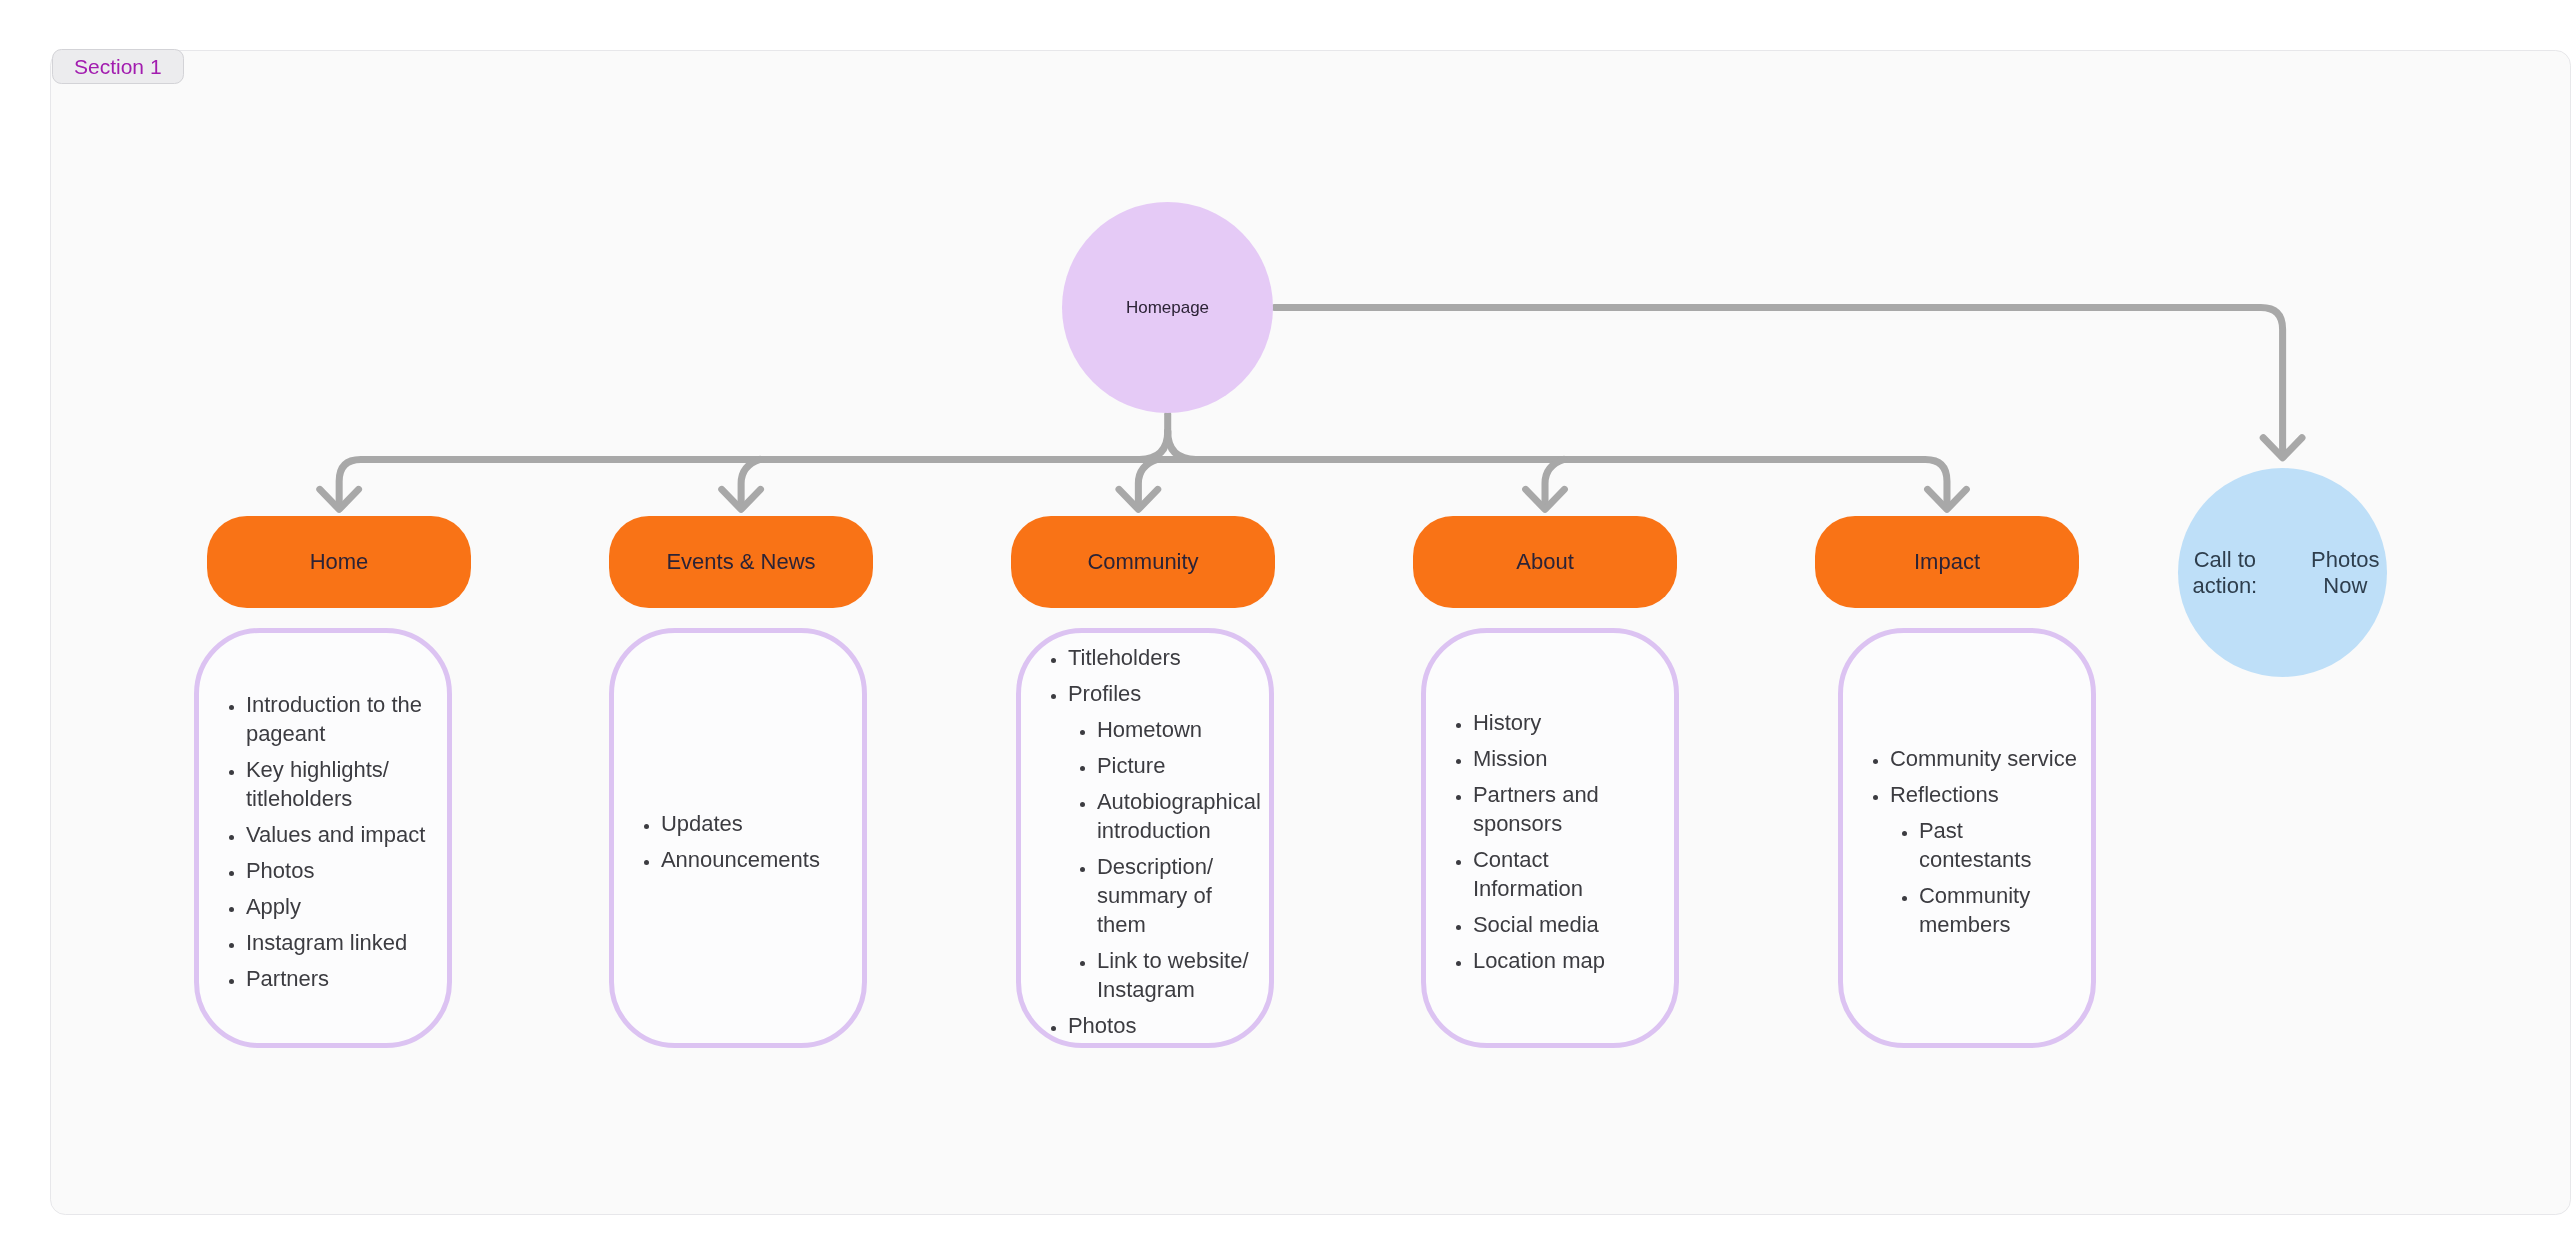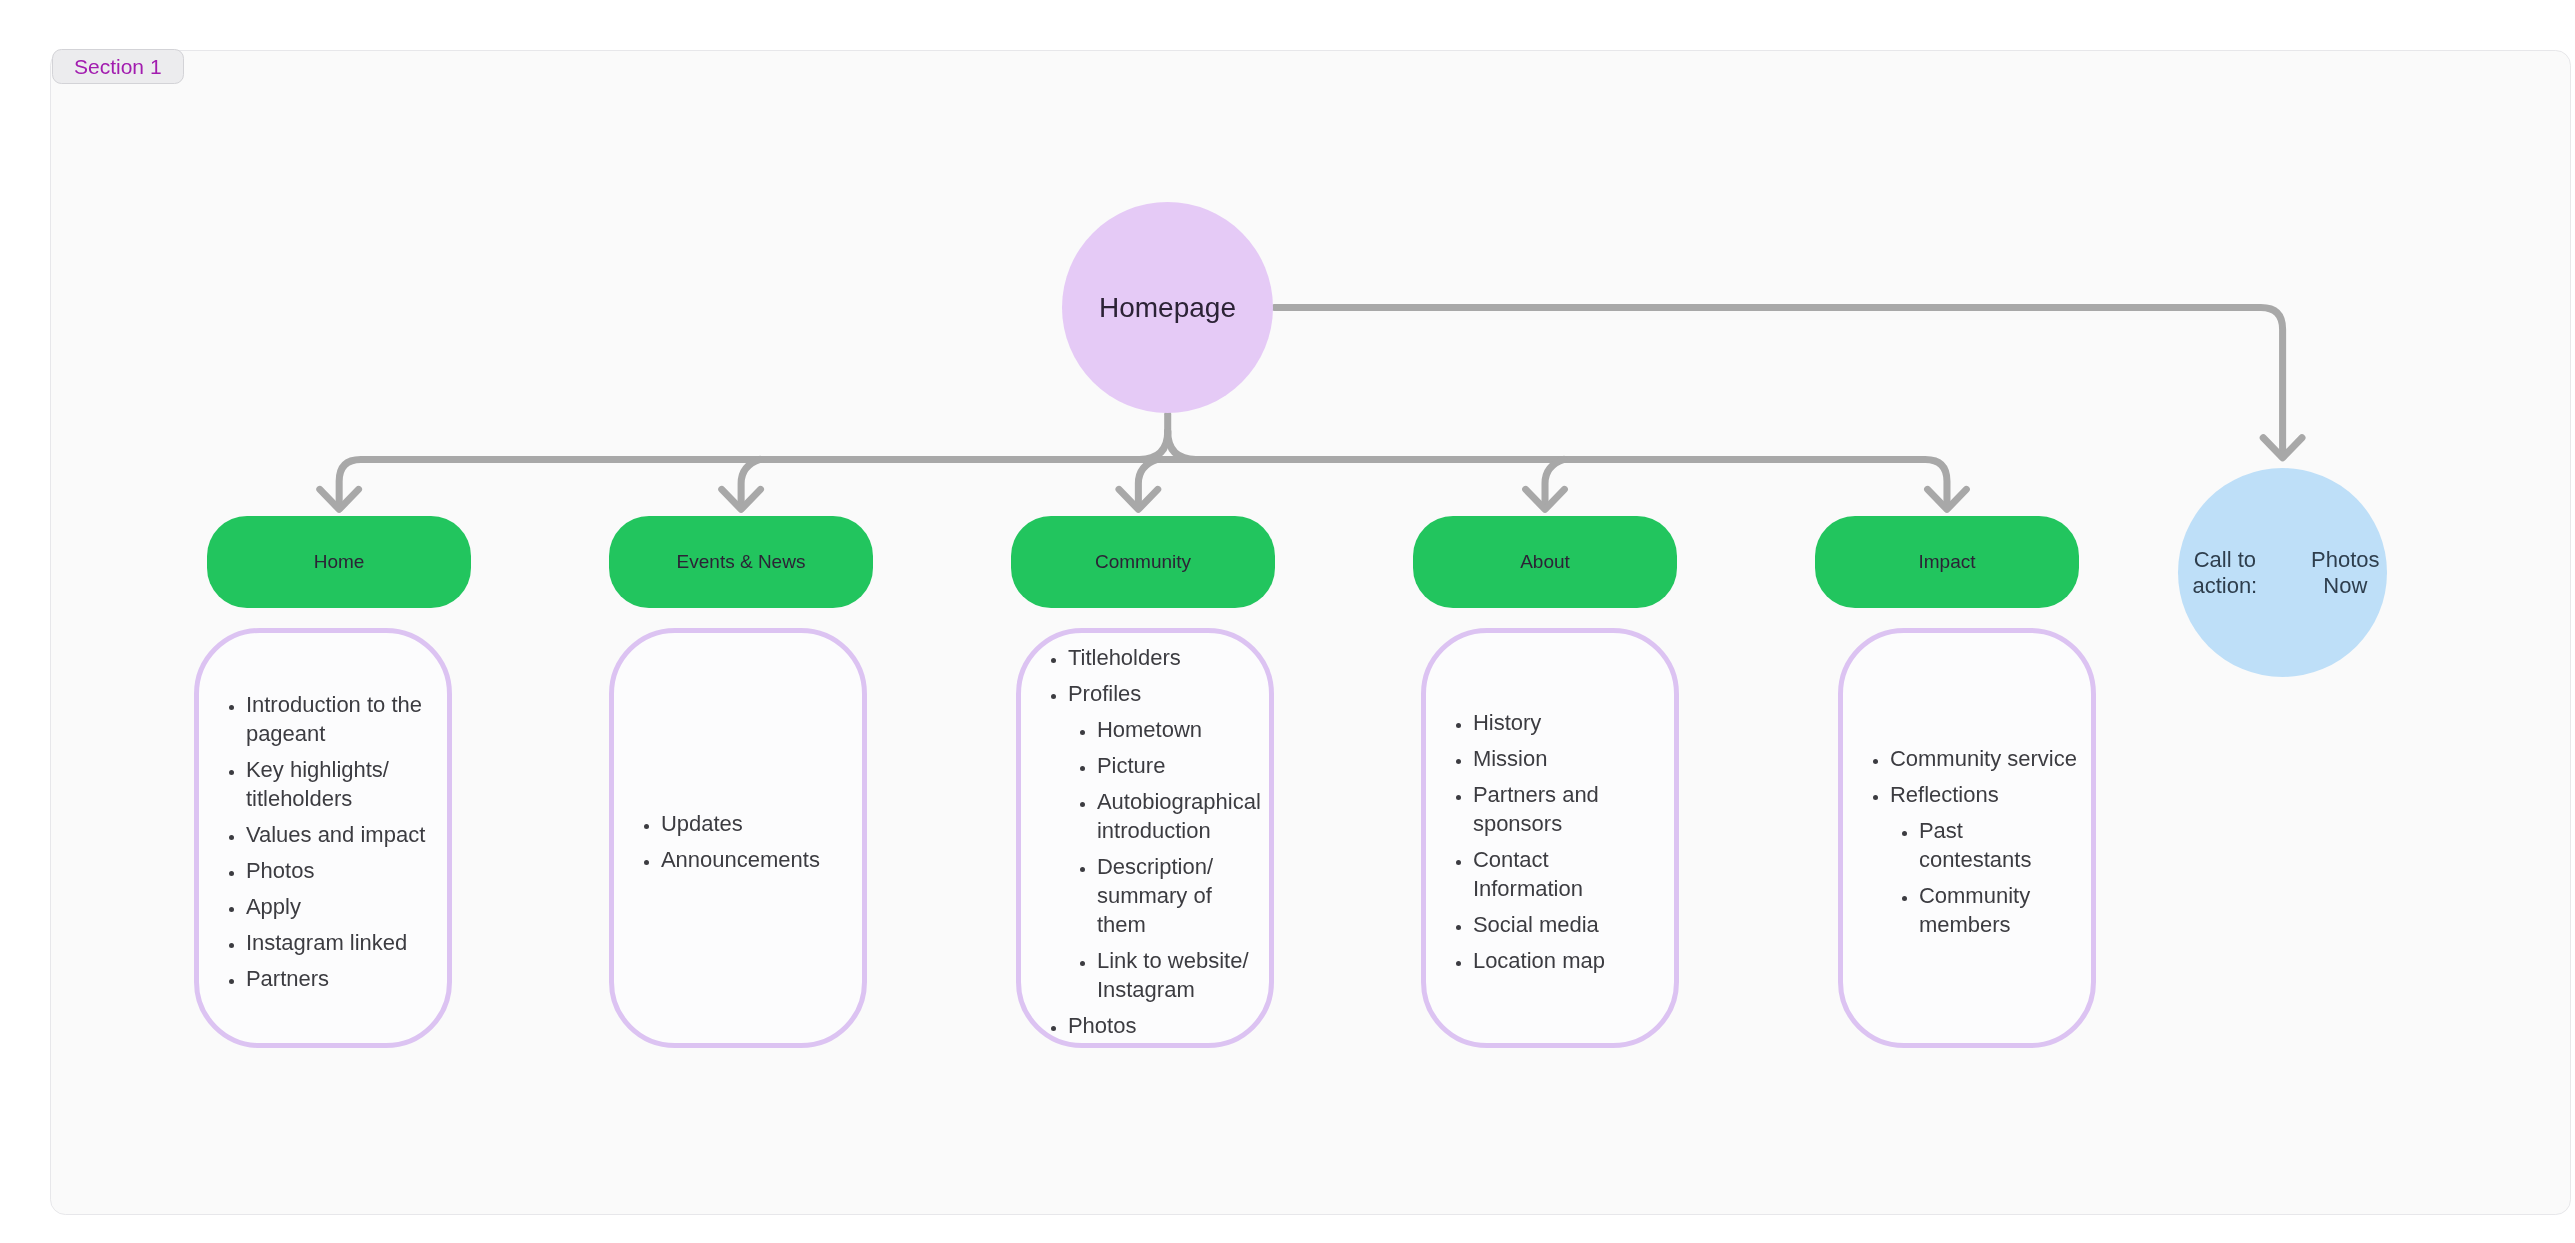--- a/index.html
+++ b/index.html
@@ -18,25 +18,25 @@
     display:flex;align-items:center;justify-content:center;
     font-size:21px;color:#a21caf;z-index:4;box-sizing:border-box;
   }
   svg.connectors{position:absolute;left:0;top:0;z-index:1;}
   .node{
     position:absolute;display:flex;align-items:center;justify-content:center;
     text-align:center;z-index:2;color:#2c2336;
   }
   .homepage{
     left:1062px;top:202px;width:211px;height:211px;border-radius:50%;
-    background:#e5caf6;font-size:28px;
+    background:#e5caf6;font-size:17px;
   }
   .branch-header{
     top:516px;width:264px;height:92px;border-radius:40px;
-    background:#22c55e;font-size:19px;
+    background:#f97316;font-size:22px;
   }
   .card{
     position:absolute;top:628px;width:258px;height:420px;
     border:5.3px solid #dcc3f2;border-radius:66px;background:#fcfcfd;
     box-sizing:border-box;display:flex;align-items:center;z-index:2;
   }
   .card .list-holder{width:100%;padding:17.6px 11.7px 17.6px 16.4px;box-sizing:border-box;}
   .card ul{
     list-style:disc;margin:0;padding-left:30.5px;
     font-size:22px;line-height:29px;color:#3c3c41;

